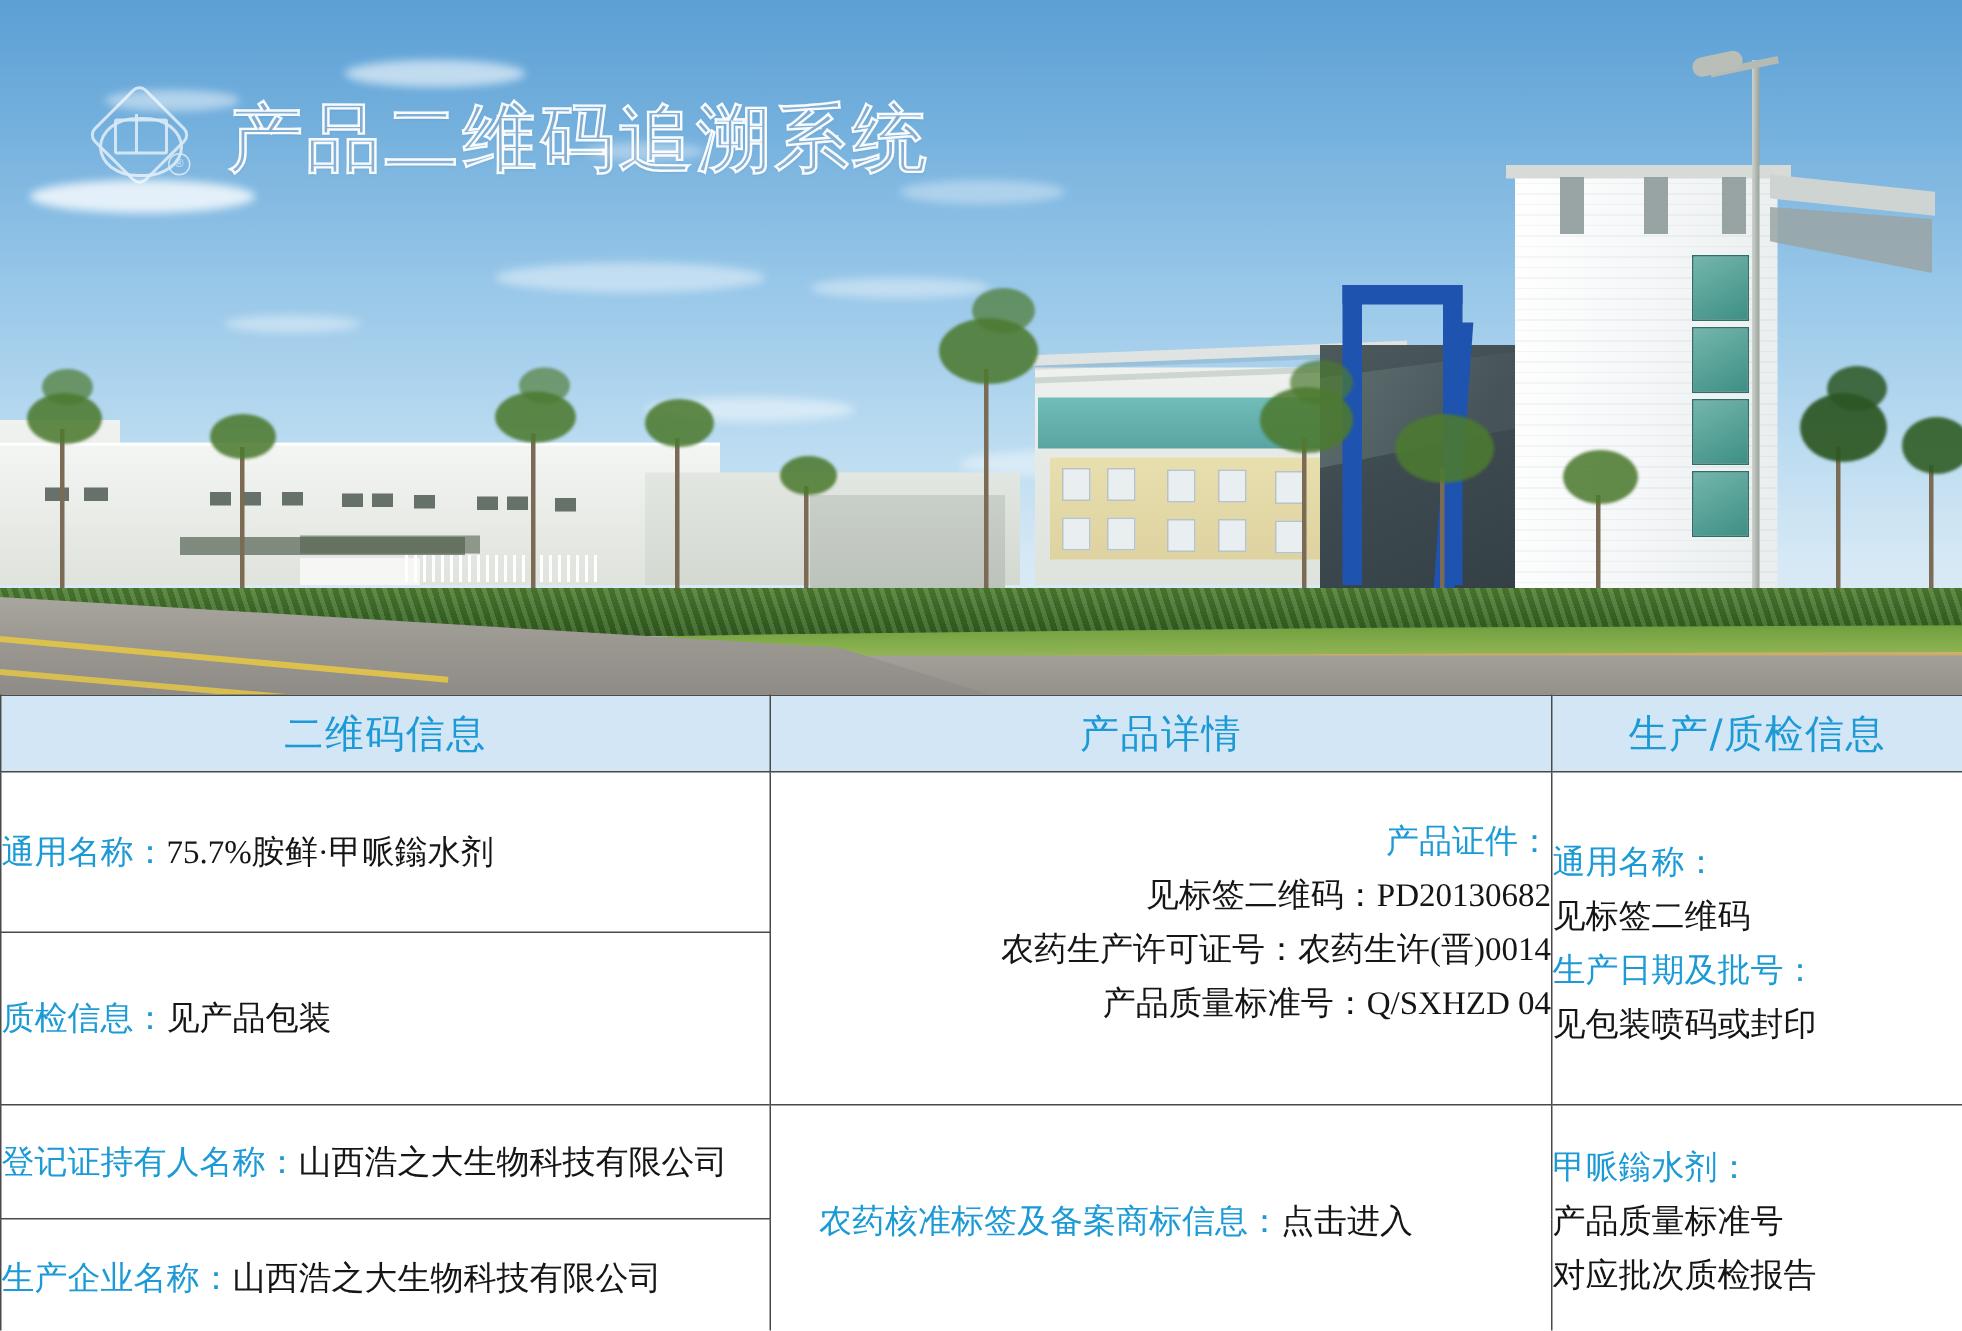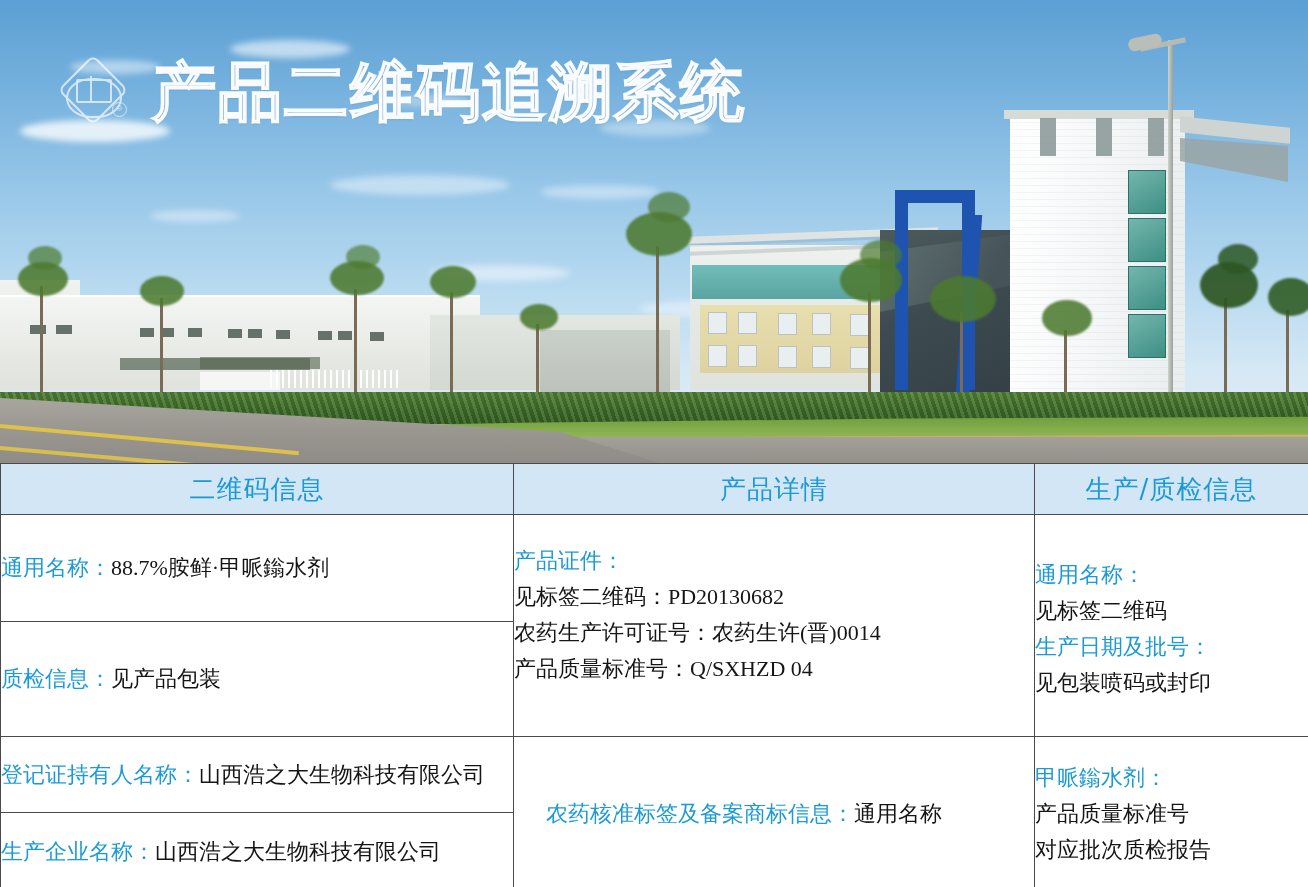--- a/index.html
+++ b/index.html
@@ -200,21 +200,21 @@
     border:2px solid rgba(255,255,255,.92);border-radius:2px;
   }
   .logo .bar{position:absolute;left:28px;top:14px;width:2px;height:26px;background:rgba(255,255,255,.92);}
   .logo .reg{
     position:absolute;left:50px;top:40px;width:13px;height:13px;border:1px solid rgba(255,255,255,.9);
     border-radius:50%;color:rgba(255,255,255,.9);font-size:8px;line-height:11px;text-align:center;
     font-family:"Liberation Sans",sans-serif;
   }
   .app-title{
     font-family:"DejaVu Sans","Liberation Sans",sans-serif;
-    font-size:64px;line-height:56px;font-weight:700;letter-spacing:2px;
+    font-size:50px;line-height:56px;font-weight:400;letter-spacing:2px;
     color:rgba(255,255,255,.18);
     -webkit-text-stroke:1.6px rgba(255,255,255,.95);
     text-shadow:0 1px 2px rgba(60,90,130,.25);
     white-space:nowrap;
   }
 
   
   .tbl{
     position:absolute;left:0;top:463px;width:1308px;height:424px;
     border-collapse:collapse;table-layout:fixed;
@@ -229,21 +229,21 @@
     background:#d3e6f6 !important;
     height:50px;
     text-align:center;
     color:#1c9ad6;
     font-size:26px;
     font-weight:400;
     font-family:"DejaVu Sans","Liberation Sans",sans-serif;
     letter-spacing:1px;
   }
   .cell{padding:10px 0 10px 18px;font-size:22px;color:#1a1a1a;line-height:34px;}
-  .cell-ctr{padding:10px 0 10px 32px;font-size:22px;color:#1a1a1a;line-height:36px;}
+  .cell-ctr{padding:10px 0 10px 32px;font-size:22px;color:#1a1a1a;line-height:36px;text-align:right;}
   .cell-r{padding:10px 0 10px 28px;font-size:22px;color:#1a1a1a;line-height:36px;}
   .lbl{color:#1c9ad6;}
   .val{color:#151515;}
   .mono-num{font-family:"Liberation Serif","DejaVu Serif",serif;}
   .nowrapline{white-space:nowrap;}
 </style>
 </head>
 <body>
 
 <div class="page">
@@ -401,21 +401,21 @@
         <th class="hdr">二维码信息</th>
         <th class="hdr">产品详情</th>
         <th class="hdr">生产/质检信息</th>
       </tr>
     </thead>
     <tbody>
       <tr>
 
         <td class="cell" style="height:106px;">
           <span class="nowrapline">
-            <span class="lbl">通用名称：</span><span class="val">88.7%胺鲜·甲哌鎓水剂</span>
+            <span class="lbl">通用名称：</span><span class="val">75.7%胺鲜·甲哌鎓水剂</span>
           </span>
         </td>
 
         <td class="cell-ctr" rowspan="2" style="vertical-align:top;padding-top:28px;">
           <div class="lbl">产品证件：</div>
           <div class="nowrapline">
             <span class="val">见标签二维码：</span><span class="val mono-num">PD20130682</span>
           </div>
           <div class="nowrapline">
             <span class="val">农药生产许可证号：</span><span class="val mono-num">农药生许(晋)0014</span>
@@ -445,21 +445,21 @@
       <tr>
 
         <td class="cell" style="height:75px;">
           <span class="nowrapline">
             <span class="lbl">登记证持有人名称：</span><span class="val">山西浩之大生物科技有限公司</span>
           </span>
         </td>
 
         <td class="cell-ctr" rowspan="2" style="text-align:left;padding-left:32px;">
           <span class="nowrapline">
-            <span class="lbl">农药核准标签及备案商标信息：</span><span class="val">通用名称</span>
+            <span class="lbl">农药核准标签及备案商标信息：</span><span class="val">点击进入</span>
           </span>
         </td>
 
         <td class="cell-r" rowspan="2" style="vertical-align:middle;">
           <div class="lbl">甲哌鎓水剂：</div>
           <div class="val">产品质量标准号</div>
           <div class="val">对应批次质检报告</div>
         </td>
       </tr>
 

